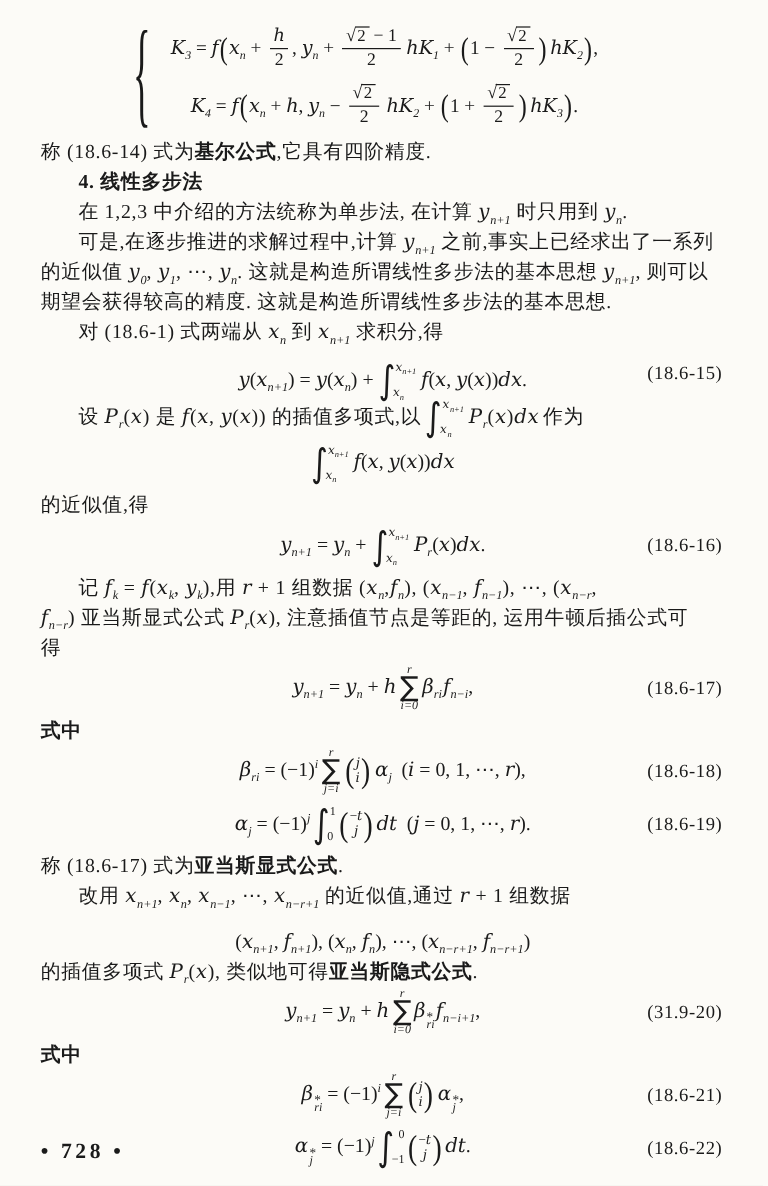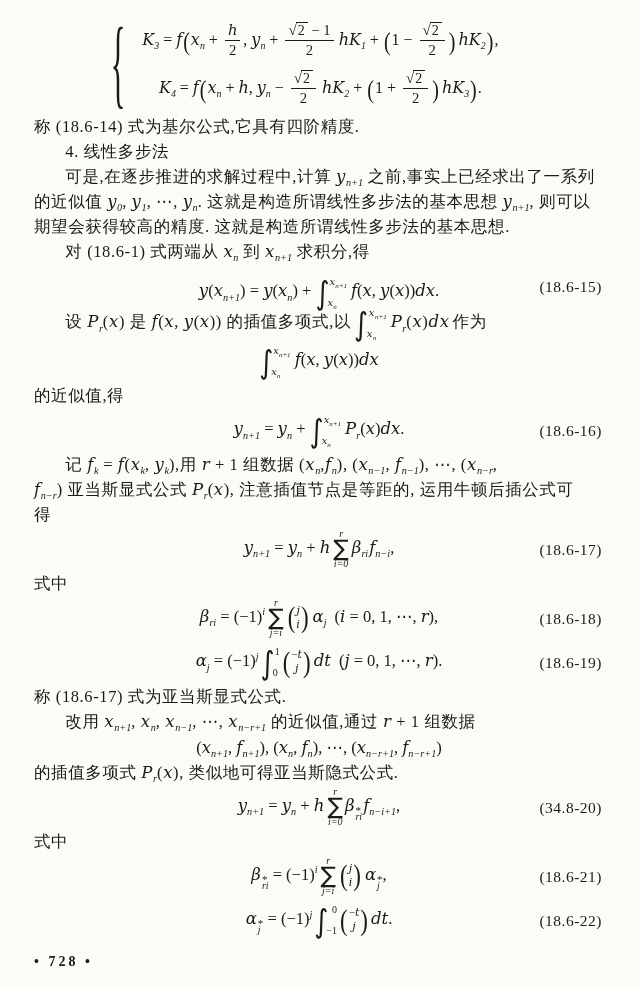--- a/index.html
+++ b/index.html
@@ -2,21 +2,21 @@
 <html><head>
 <meta charset="utf-8">
 <style>
   html,body{margin:0;padding:0;}
   body{width:640px;height:988px;overflow:hidden;background:#e8e6e0;}
   .page{position:relative;width:640px;height:988px;background:#fcfbf7;color:#1a1a1a;
         font-family:"Liberation Serif","DejaVu Serif",serif;overflow:hidden;}
   .content{padding:14px 36px 0 34px;font-size:16.5px;line-height:25px;}
   .para{margin:0;text-align:justify;letter-spacing:0.6px;}
   .indent{text-indent:1.9em;}
-  .bold{font-weight:400;}
+  .bold{font-weight:700;}
   .t{white-space:pre-wrap;}
   .mi{font-style:italic;font-family:"DejaVu Serif",serif;white-space:pre-wrap;}
   sub,sup{font-size:0.62em;font-style:italic;line-height:0;letter-spacing:0;}
   .sp{display:inline-block;}
   
   .frac{display:inline-flex;flex-direction:column;align-items:center;vertical-align:middle;
         font-size:0.92em;line-height:1.15;margin:0 3px;position:relative;top:-1px;text-indent:0;}
   .fnum{border-bottom:1.4px solid currentColor;padding:0 3px 1px;white-space:nowrap;}
   .fden{padding-top:1px;white-space:nowrap;}
   
@@ -48,21 +48,21 @@
   .ssb{font-size:10px;font-style:italic;}
   
   .system{display:flex;align-items:center;margin:2px 0 2px 76px;}
   .brace{font-size:34px;transform:scaleY(2.9) scaleX(0.9);transform-origin:center;display:inline-block;
          line-height:1;margin-right:16px;font-weight:300;}
   .sysline{height:48px;line-height:48px;white-space:nowrap;font-size:16px;text-align:center;}
   
   .eqrow{display:flex;align-items:center;justify-content:center;position:relative;}
   .eqbody{white-space:nowrap;}
   .eqnum{position:absolute;right:2px;top:50%;transform:translateY(-50%);letter-spacing:0.5px;font-size:15.5px;}
-  .footer{position:absolute;left:34px;bottom:18px;font-weight:700;font-size:14px;letter-spacing:3px;}
+  .footer{position:absolute;left:34px;bottom:18px;font-weight:700;font-size:18px;letter-spacing:3px;}
 </style>
 </head>
 <body>
 
 <div class="page" style="background: rgb(252, 251, 247); color: rgb(26, 26, 26);">
   <div class="content">
       <div class="system">
         <span class="brace">{</span>
         <div>
           <div class="sysline"><span class="mi">K</span><sub>3</sub><span class="t"> = </span><span class="mi">f</span><span class="bigp">(</span><span class="mi">x</span><sub>n</sub><span class="t"> + </span><span class="frac">
@@ -91,20 +91,21 @@
               <span class="fnum"><span class="sqrt">
                   <span class="rad">√</span>
                   <span class="sqb">2</span>
                 </span></span>
               <span class="fden"><span class="t">2</span></span>
             </span><span class="bigp">)</span><span class="sp" style="width: 2px;"></span><span class="mi">hK</span><sub>3</sub><span class="bigp">)</span><span class="t">.</span></div>
         </div>
       </div>
       <div class="para"><span class="t">称 (18.6-14) 式为</span><span class="bold">基尔公式</span><span class="t">,它具有四阶精度.</span></div>
       <div class="para indent"><span class="bold">4. 线性多步法</span></div>
+      <div class="para indent"><span class="t">在 1,2,3 中介绍的方法统称为单步法, 在计算 </span><span class="mi">y</span><sub>n+1</sub><span class="t"> 时只用到 </span><span class="mi">y</span><sub>n</sub><span class="t">.</span></div>
       <div class="para indent"><span class="t">可是,在逐步推进的求解过程中,计算 </span><span class="mi">y</span><sub>n+1</sub><span class="t"> 之前,事实上已经求出了一系列</span></div>
       <div class="para"><span class="t">的近似值 </span><span class="mi">y</span><sub>0</sub><span class="t">, </span><span class="mi">y</span><sub>1</sub><span class="t">, ⋯, </span><span class="mi">y</span><sub>n</sub><span class="t">. 这就是构造所谓线性多步法的基本思想 </span><span class="mi">y</span><sub>n+1</sub><span class="t">, 则可以</span></div>
       <div class="para"><span class="t">期望会获得较高的精度. 这就是构造所谓线性多步法的基本思想.</span></div>
       <div class="para indent"><span class="t">对 (18.6-1) 式两端从 </span><span class="mi">x</span><sub>n</sub><span class="t"> 到 </span><span class="mi">x</span><sub>n+1</sub><span class="t"> 求积分,得</span></div>
       <div class="eqrow" style="height: 44px; align-items: flex-end;">
         <span class="eqbody"><span class="mi">y</span><span class="t">(</span><span class="mi">x</span><sub>n+1</sub><span class="t">) = </span><span class="mi">y</span><span class="t">(</span><span class="mi">x</span><sub>n</sub><span class="t">) + </span><span class="intw">
             <span class="isign">∫</span>
             <span class="ilims">
               <span class="ihi"><span class="mi">x</span><sub>n+1</sub></span>
               <span class="ilo"><span class="mi">x</span><sub>n</sub></span>
@@ -178,34 +179,34 @@
             <span class="bc">
               <span class="brow"><span class="t">−</span><span class="mi">t</span></span>
               <span class="brow"><span class="mi">j</span></span>
             </span>
             <span class="bp">)</span>
           </span><span class="sp" style="width: 2px;"></span><span class="mi">dt</span><span class="sp" style="width: 8px;"></span><span class="t">(</span><span class="mi">j</span><span class="t"> = 0, 1, ⋯, </span><span class="mi">r</span><span class="t">).</span></span>
         <span class="eqnum">(18.6-19)</span>
       </div>
       <div class="para"><span class="t">称 (18.6-17) 式为</span><span class="bold">亚当斯显式公式</span><span class="t">.</span></div>
       <div class="para indent"><span class="t">改用 </span><span class="mi">x</span><sub>n+1</sub><span class="t">, </span><span class="mi">x</span><sub>n</sub><span class="t">, </span><span class="mi">x</span><sub>n−1</sub><span class="t">, ⋯, </span><span class="mi">x</span><sub>n−r+1</sub><span class="t"> 的近似值,通过 </span><span class="mi">r</span><span class="t"> + 1 组数据</span></div>
-      <div class="eqrow" style="height: 26px;">
+      <div class="eqrow" style="height: 26px; margin-top: 12px;">
         <span class="eqbody"><span class="t">(</span><span class="mi">x</span><sub>n+1</sub><span class="t">, </span><span class="mi">f</span><sub>n+1</sub><span class="t">), (</span><span class="mi">x</span><sub>n</sub><span class="t">, </span><span class="mi">f</span><sub>n</sub><span class="t">), ⋯, (</span><span class="mi">x</span><sub>n−r+1</sub><span class="t">, </span><span class="mi">f</span><sub>n−r+1</sub><span class="t">)</span></span>
       </div>
       <div class="para"><span class="t">的插值多项式 </span><span class="mi">P</span><sub>r</sub><span class="t">(</span><span class="mi">x</span><span class="t">), 类似地可得</span><span class="bold">亚当斯隐式公式</span><span class="t">.</span></div>
       <div class="eqrow" style="height: 44px;">
         <span class="eqbody"><span class="mi">y</span><sub>n+1</sub><span class="t"> = </span><span class="mi">y</span><sub>n</sub><span class="t"> + </span><span class="mi">h</span><span class="sp" style="width: 3px;"></span><span class="sum">
             <span class="lim">r</span>
             <span class="sig">∑</span>
             <span class="lim">i=0</span>
           </span><span class="sp" style="width: 2px;"></span><span class="mi">β</span><span class="ss">
             <span class="sst">*</span>
             <span class="ssb">ri</span>
           </span><span class="sp" style="width: 1px;"></span><span class="mi">f</span><sub>n−i+1</sub><span class="t">,</span></span>
-        <span class="eqnum">(34.8-20)</span>
+        <span class="eqnum">(31.9-20)</span>
       </div>
       <div class="para"><span class="bold">式中</span></div>
       <div class="eqrow" style="height: 44px;">
         <span class="eqbody"><span class="mi">β</span><span class="ss">
             <span class="sst">*</span>
             <span class="ssb">ri</span>
           </span><span class="t"> = (−1)</span><sup>i</sup><span class="sp" style="width: 3px;"></span><span class="sum">
             <span class="lim">r</span>
             <span class="sig">∑</span>
             <span class="lim">j=i</span>

